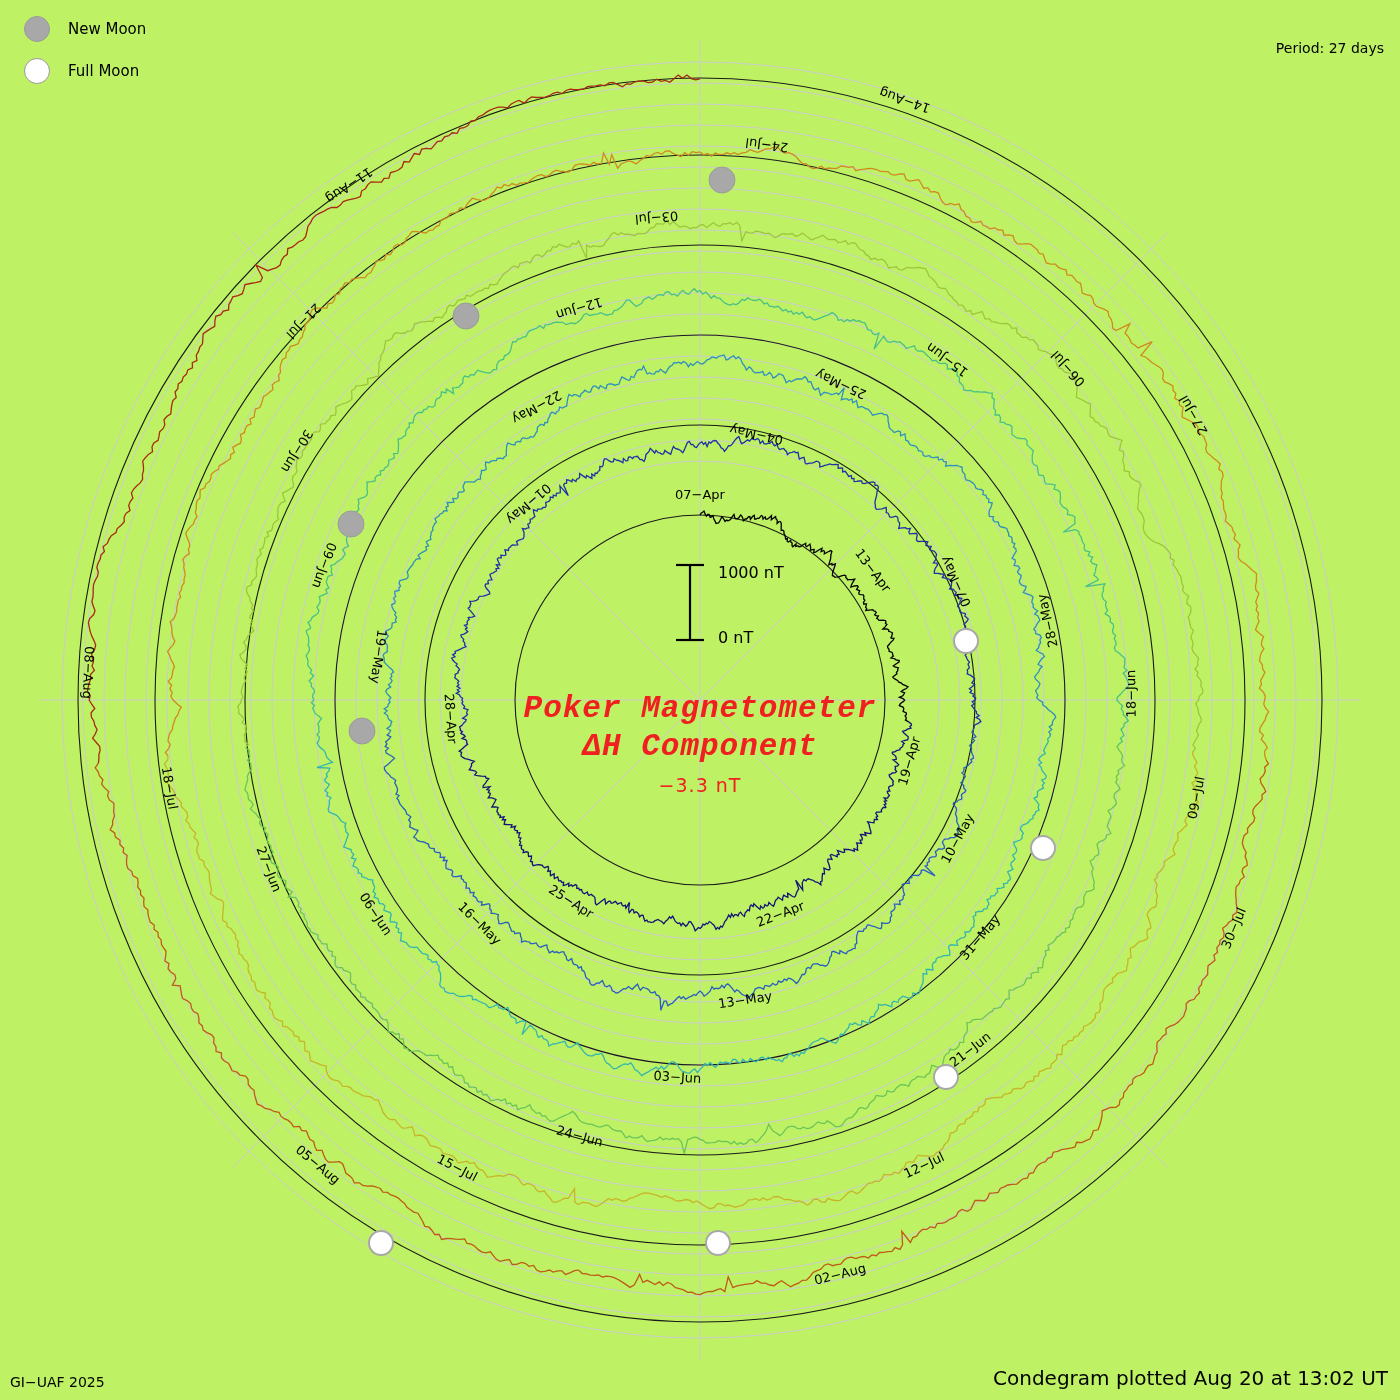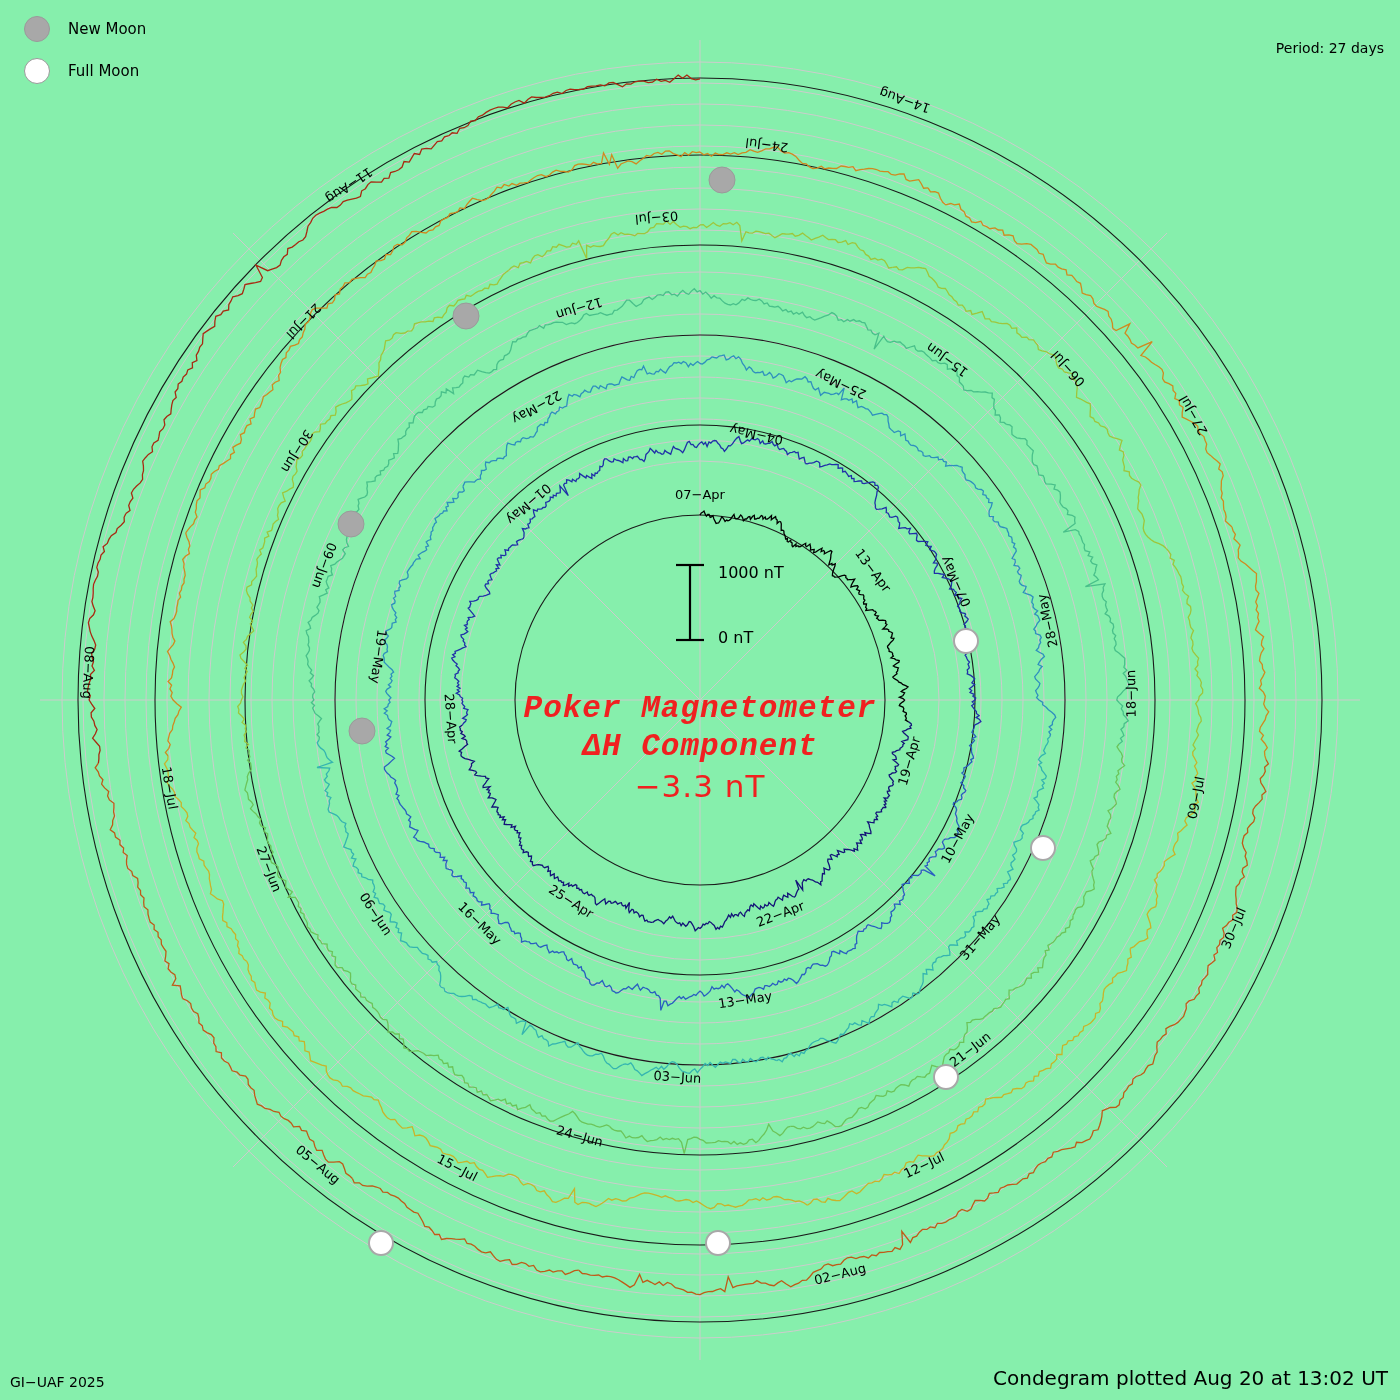--- a/index.html
+++ b/index.html
@@ -4,21 +4,21 @@
 <style>
   html, body {
     margin: 0;
     padding: 0;
     background: #ffffff;
   }
   #page {
     position: relative;
     width: 1400px;
     height: 1400px;
-    background: #86efac;
+    background: #bef264;
     font-family: "DejaVu Sans", sans-serif;
     overflow: hidden;
   }
   .legend {
     position: absolute;
     left: 24px;
     top: 8px;
     font-size: 15px;
     color: #000;
   }
@@ -75,22 +75,22 @@
   }
   .title-main {
     font-family: Liberation Mono, monospace;
     font-style: italic;
     font-weight: bold;
     font-size: 31px;
     line-height: 1.22;
     letter-spacing: 1px;
   }
   .title-value {
-    font-size: 31px;
-    margin-top: 2px;
+    font-size: 19px;
+    margin-top: 8px;
     letter-spacing: 1px;
   }
   .latest {
     margin-top: 48px;
     font-size: 25px;
     line-height: 1.25;
     letter-spacing: 0.5px;
   }
   .scalebar-label {
     position: absolute;

